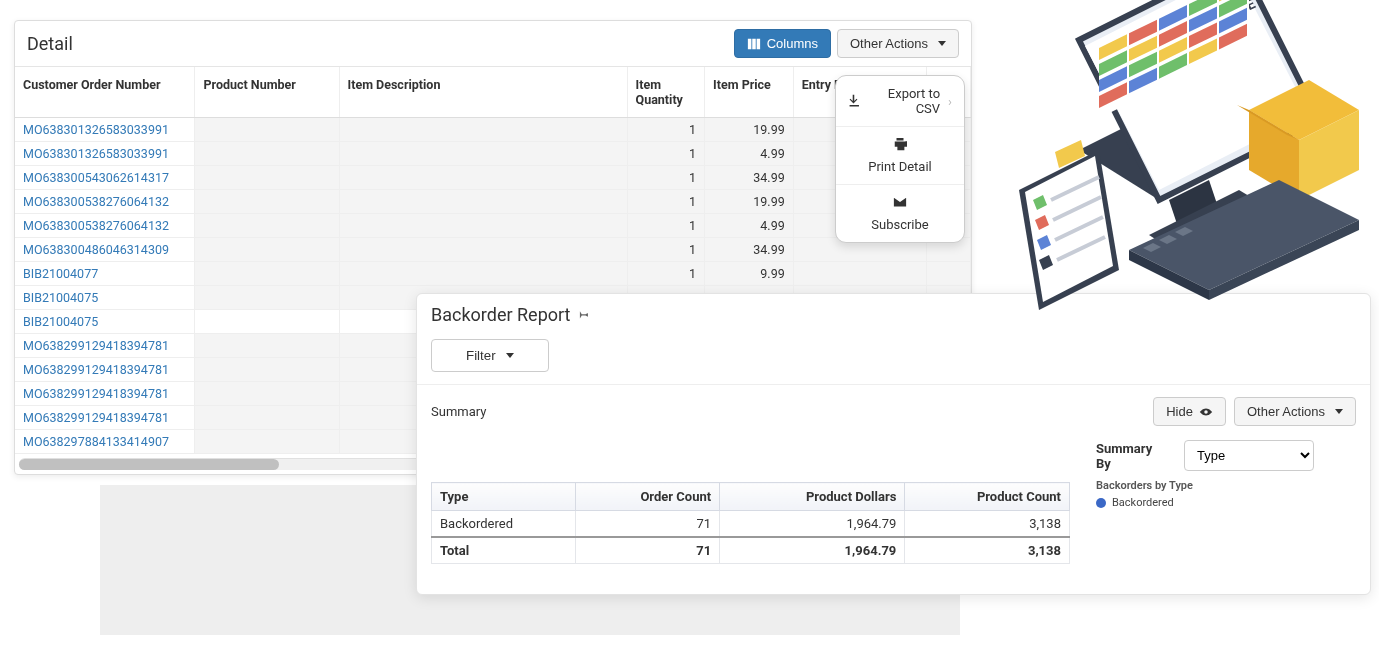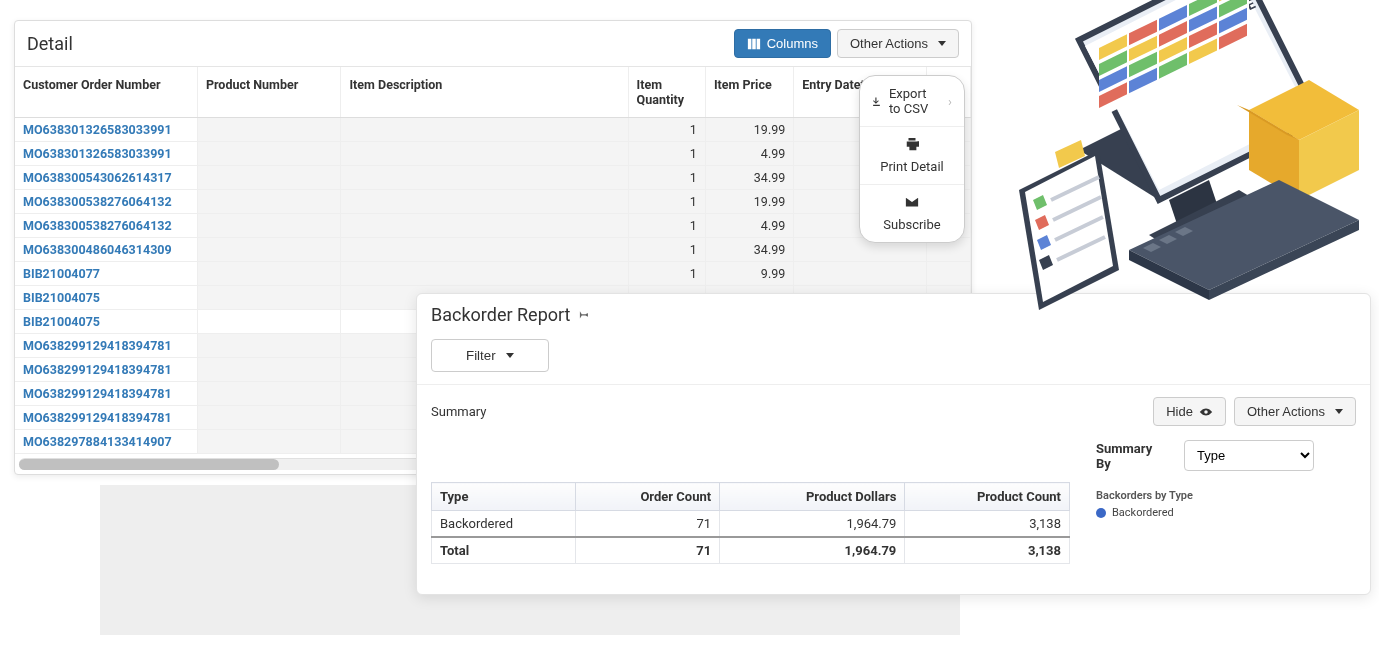--- a/index.html
+++ b/index.html
@@ -68,21 +68,20 @@
   }
   .detail-table td {
     padding: 4px 8px;
     border-bottom:1px solid #eee;
     border-right:1px solid #eee;
     background:#f4f4f4;
     height:22px;
   }
   .detail-table tbody tr td:first-child {
     background:#fff;
-    font-weight:bold;
   }
   .detail-table tbody tr:nth-child(9) td { background:#fff; }
   .link { color:#337ab7; text-decoration:none; cursor:pointer; }
   .num-right { text-align:right; }
 
   .scrollbar-fake {
     height:12px;
     background:#f0f0f0;
     border-top:1px solid #e0e0e0;
     position:relative;
@@ -93,27 +92,28 @@
     position:absolute; left:0; top:0; bottom:0;
     width:260px;
     background:#c0c0c0;
     border-radius:6px;
   }
 
   
   .dropdown-menu {
     position:absolute;
     top: 54px; right: 6px;
-    width: 106px;
+    width: 130px;
     background:#fff;
     border:1px solid #ccc;
-    border-radius:16px;
+    border-radius:11px;
     box-shadow:0 4px 10px rgba(0,0,0,0.12);
     z-index:40;
     overflow:hidden;
+    text-align:right;
   }
   .dropdown-item {
     display:flex; align-items:center; gap:8px;
     padding: 10px 12px;
     cursor:pointer;
     font-size:13px;
     color:#333;
   }
   .dropdown-item + .dropdown-item { border-top:1px solid #eee;flex-direction:column; }
   .dropdown-item .arrow-r { margin-left:auto; color:#bbb; }
@@ -194,21 +194,21 @@
     border:1px solid #d6dae3;
     font-weight:700;
   }
   .summary-table td {
     padding:5px 8px;
     border:1px solid #e4e6ea;
   }
   .summary-table tr.total td { font-weight:700; border-top:2px solid #999; }
   .summary-table .r { text-align:right; }
 
-  .chart-title { font-size:11px; color:#555; margin-top:18px; font-weight:600; }
+  .chart-title { font-size:11px; color:#555; margin-top:8px; font-weight:600; }
   .legend { display:flex; align-items:center; gap:6px; font-size:11px; color:#444; margin:4px 0 10px; cursor:pointer; }
   .legend-dot { width:10px; height:10px; border-radius:50%; background:#3b68c6; display:inline-block; }
   .pie {
     width:110px; height:110px; border-radius:50%;
     background:#3b68c6;
     margin: 6px 0 0 34px;
     display:flex; align-items:center; justify-content:center;
     color:#fff; font-weight:700; font-size:12px;
   }
 

